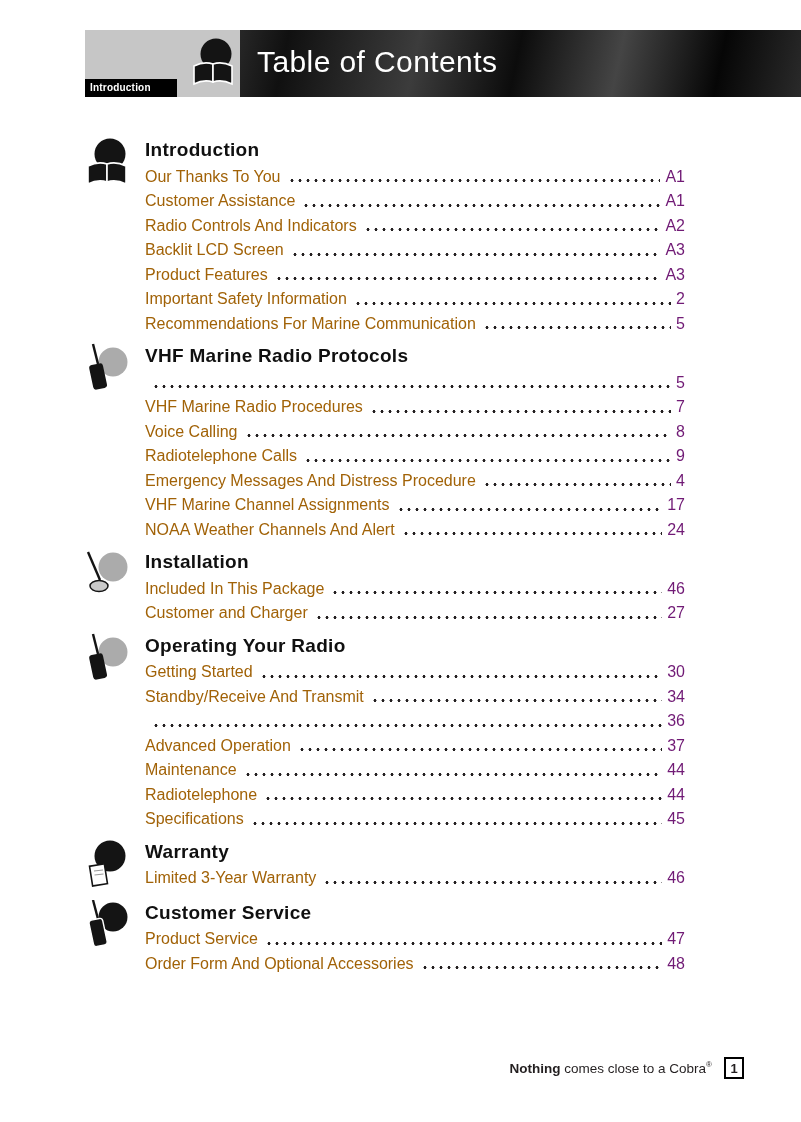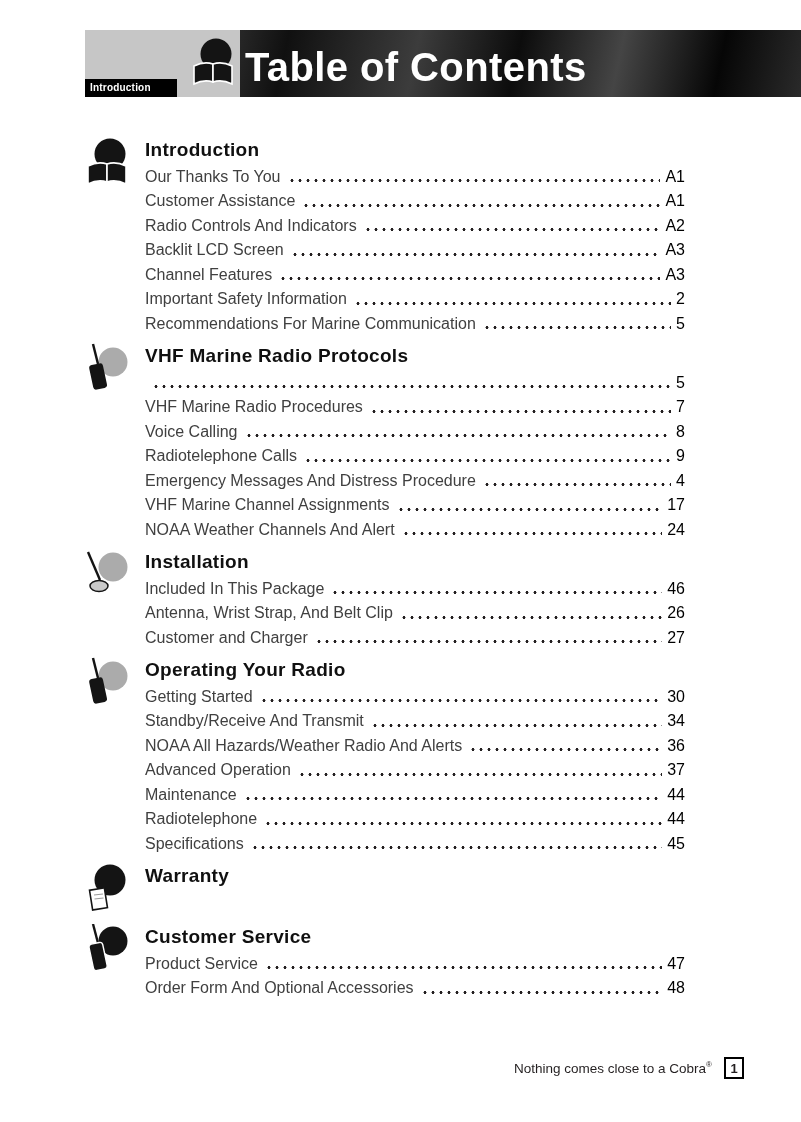--- a/index.html
+++ b/index.html
@@ -22,54 +22,54 @@
   }
   .intro-tab {
     position:absolute; left:0; bottom:0;
     background:#000; color:#fff;
     font-size:10px; font-weight:bold;
     padding:3px 26px 4px 5px;
     letter-spacing:0.2px;
   }
   .banner-icon { position:absolute; left:106px; top:7px; }
   .banner-title {
-    position:absolute; left:160px; top:15px;
-    color:#fff; font-size:40px; font-weight:bold; letter-spacing:0.4px;
+    position:absolute; left:172px; top:15px;
+    color:#fff; font-size:30px; font-weight:normal; letter-spacing:0.4px;
   }
 
   
   .toc { position:absolute; left:85px; top:137px; width:600px; }
   .toc-section { display:flex; margin-bottom:7px; }
   .icon-cell { width:60px; flex:none; padding-top:0px; }
   .section-body { flex:1; }
   .section-title {
     font-size:19px; font-weight:bold; color:#101010;
     line-height:25px; margin-bottom:2.5px; letter-spacing:0.3px;
   }
   .entries { list-style:none; }
   .entry { display:flex; align-items:flex-end; }
   .entry-label {
-    white-space:nowrap; font-size:16px; line-height:24.5px; color:#404040;
+    white-space:nowrap; font-size:16px; line-height:24.5px; color:#a16207;
   }
   .leader {
     flex:1; height:3px; margin:0 5px 7px 7px;
     background-image:radial-gradient(circle, #231f20 1.3px, transparent 1.7px);
     background-size:8px 3px; background-repeat:repeat-x;
   }
   .entry-page {
-    white-space:nowrap; font-size:16px; line-height:24.5px; color:#000000;
+    white-space:nowrap; font-size:16px; line-height:24.5px; color:#701a75;
   }
 
   
   .footer {
     position:absolute; right:57px; top:1057px;
     display:flex; align-items:center; gap:12px;
   }
   .tagline { font-size:13.5px; color:#231f20; }
-  .tagline b { font-weight:normal;margin-top:24px; }
+  .tagline b { font-weight:bold;margin-top:24px; }
   .tagline sup { font-size:8px; }
   .page-box {
     width:20px; height:22px; border:2px solid #000;
     display:flex; align-items:center; justify-content:center;
     font-weight:bold; font-size:13px; background:#fff;
   }
 </style>
 </head>
 <body>
 
@@ -115,21 +115,21 @@
     <span class="entry-page">A2</span>
   </li>
 
   <li class="entry">
     <span class="entry-label">Backlit LCD Screen</span>
     <span class="leader"></span>
     <span class="entry-page">A3</span>
   </li>
 
   <li class="entry">
-    <span class="entry-label">Channel Features</span>
+    <span class="entry-label">Product Features</span>
     <span class="leader"></span>
     <span class="entry-page">A3</span>
   </li>
 
   <li class="entry">
     <span class="entry-label">Important Safety Information</span>
     <span class="leader"></span>
     <span class="entry-page">2</span>
   </li>
 
@@ -203,25 +203,20 @@
         </svg></div>
     <div class="section-body">
       <h2 class="section-title">Installation</h2>
       <ul class="entries">
   <li class="entry">
     <span class="entry-label">Included In This Package</span>
     <span class="leader"></span>
     <span class="entry-page">46</span>
   </li>
 
-  <li class="entry">
-    <span class="entry-label">Antenna, Wrist Strap, And Belt Clip</span>
-    <span class="leader"></span>
-    <span class="entry-page">26</span>
-  </li>
 
   <li class="entry">
     <span class="entry-label">Customer and Charger</span>
     <span class="leader"></span>
     <span class="entry-page">27</span>
   </li>
 </ul>
     </div>
   </section>
 
@@ -240,21 +235,20 @@
     <span class="entry-page">30</span>
   </li>
 
   <li class="entry">
     <span class="entry-label">Standby/Receive And Transmit</span>
     <span class="leader"></span>
     <span class="entry-page">34</span>
   </li>
 
   <li class="entry">
-    <span class="entry-label">NOAA All Hazards/Weather Radio And Alerts</span>
     <span class="leader"></span>
     <span class="entry-page">36</span>
   </li>
 
   <li class="entry">
     <span class="entry-label">Advanced Operation</span>
     <span class="leader"></span>
     <span class="entry-page">37</span>
   </li>
 
@@ -281,20 +275,27 @@
 
   <section class="toc-section">
     <div class="icon-cell"><svg width="46" height="50" viewBox="0 0 46 50">
           <circle cx="25" cy="17" r="15.5" fill="#141414"></circle>
           <rect x="6" y="26" width="15" height="20" fill="#ffffff" stroke="#141414" stroke-width="1.6" transform="rotate(-9 13 36)"></rect>
           <line x1="9" y1="32" x2="18" y2="31" stroke="#9a9a9a" stroke-width="1.2"></line>
           <line x1="9.5" y1="36" x2="18.5" y2="35" stroke="#9a9a9a" stroke-width="1.2"></line>
         </svg></div>
     <div class="section-body">
       <h2 class="section-title">Warranty</h2>
+      <ul class="entries">
+  <li class="entry">
+    <span class="entry-label">Limited 3-Year Warranty</span>
+    <span class="leader"></span>
+    <span class="entry-page">46</span>
+  </li>
+</ul>
     </div>
   </section>
 
   <section class="toc-section">
     <div class="icon-cell"><svg width="46" height="50" viewBox="0 0 46 50">
           <circle cx="28" cy="17" r="14.5" fill="#141414"></circle>
           <line x1="8" y1="0" x2="13" y2="19" stroke="#141414" stroke-width="2.4"></line>
           <rect x="6" y="19" width="14" height="27" rx="3" fill="#141414" stroke="#ffffff" stroke-width="1.4" transform="rotate(-12 13 32)"></rect>
         </svg></div>
     <div class="section-body">

